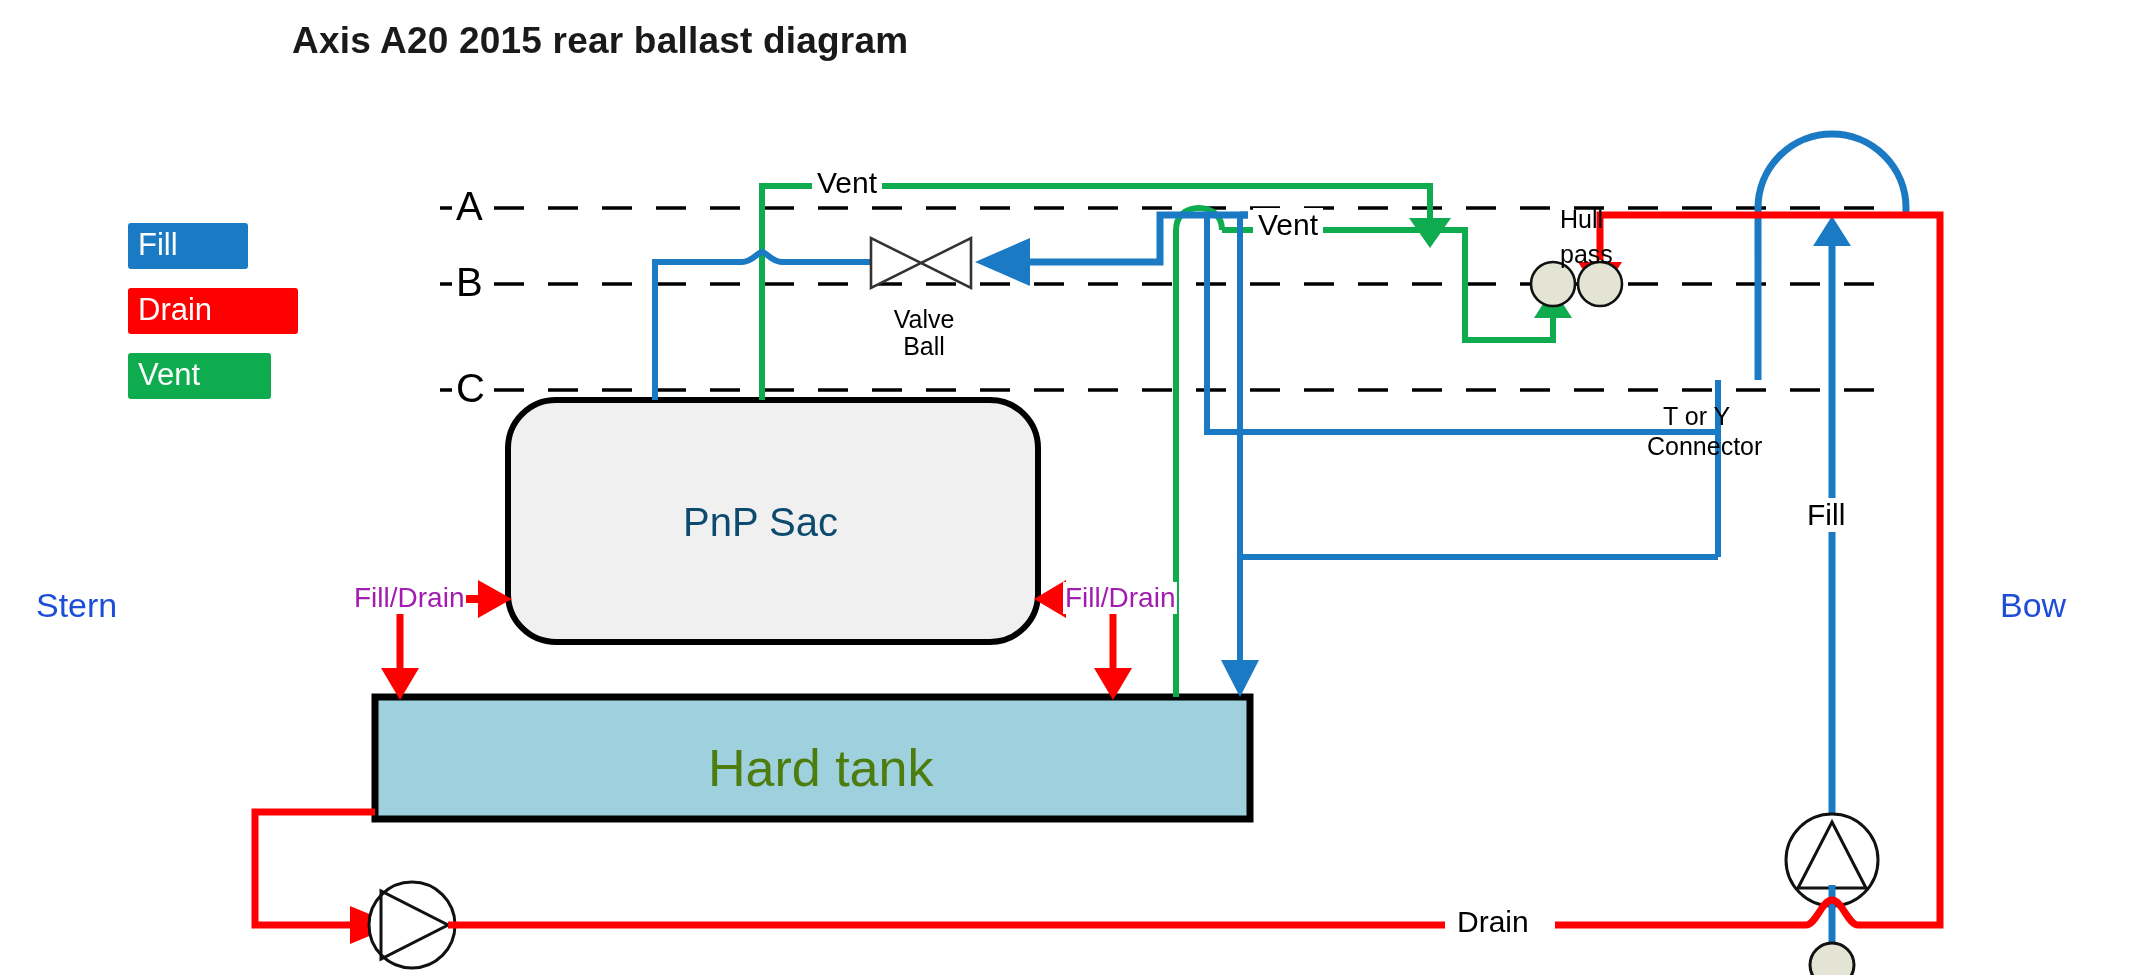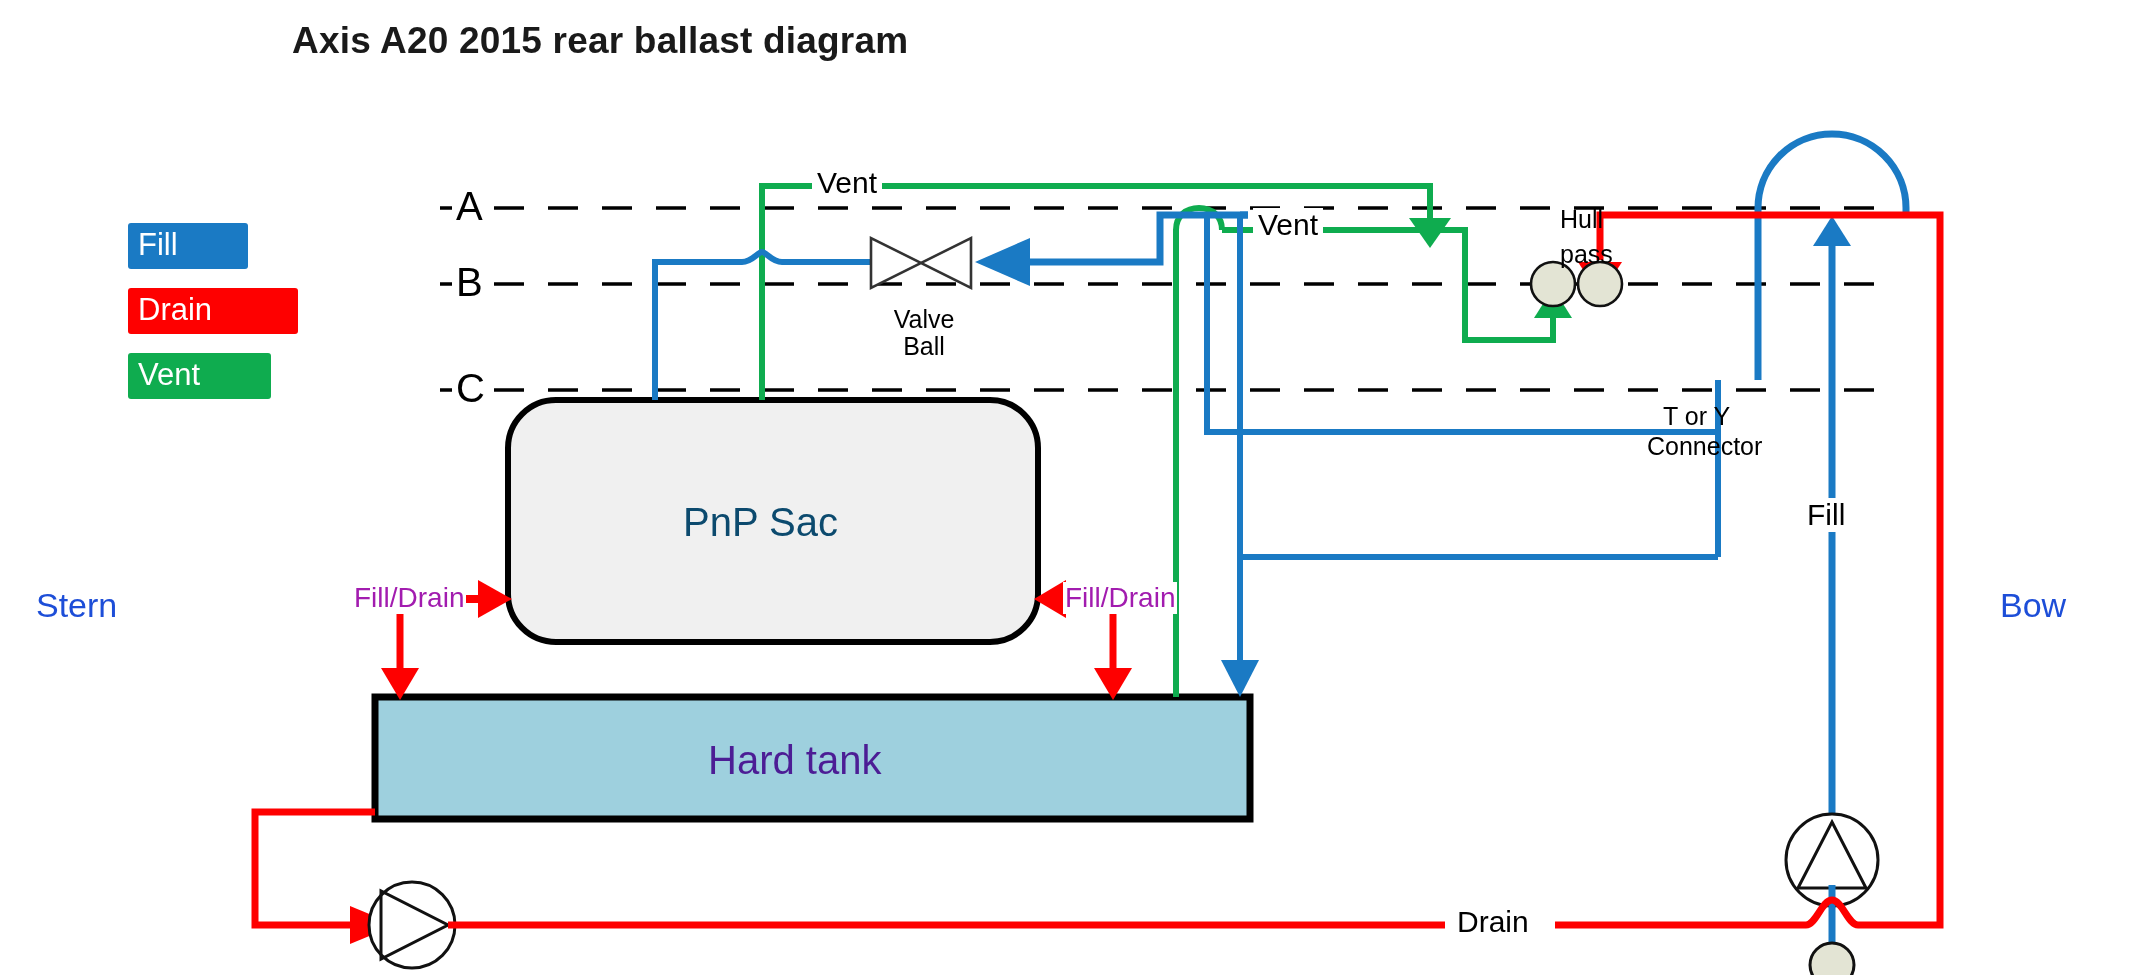--- a/index.html
+++ b/index.html
@@ -8,21 +8,21 @@
   #stage{position:relative;width:2156px;height:975px;}
   svg#diagram{position:absolute;left:0;top:0;width:2156px;height:975px;}
   .ttl{position:absolute;font-size:37px;color:#1a1a1a;letter-spacing:.2px;white-space:nowrap;font-weight:bold;}
   .lgd{position:absolute;color:#fff;font-size:31px;line-height:40px;
        padding:2px 10px 4px 10px;border-radius:3px;box-sizing:border-box;white-space:nowrap;}
   .lbl{position:absolute;font-size:34px;color:#1d4ed8;white-space:nowrap;}
   .lbl-sm{position:absolute;font-size:25px;color:#000;white-space:nowrap;text-align:center;line-height:28px;}
   .lbl-md{position:absolute;font-size:28px;color:#a21caf;white-space:nowrap;}
   .abc{position:absolute;font-size:40px;color:#000;white-space:nowrap;}
   .sac-txt{position:absolute;font-size:40px;color:#0c4a6e;white-space:nowrap;}
-  .tank-txt{position:absolute;font-size:40px;color:#4c1d95;white-space:nowrap;}
+  .tank-txt{position:absolute;font-size:52px;color:#4d7c0f;white-space:nowrap;}
   .inlbl{position:absolute;font-size:30px;color:#000;background:#fff;padding:0 5px;white-space:nowrap;}
 </style>
 </head>
 <body>
 
 <div id="stage">
 
   <svg id="diagram" viewBox="0 0 2156 975">
     <defs>
       <marker id="ar-blue" markerWidth="9" markerHeight="9" refX="7.6" refY="4.5" orient="auto">

